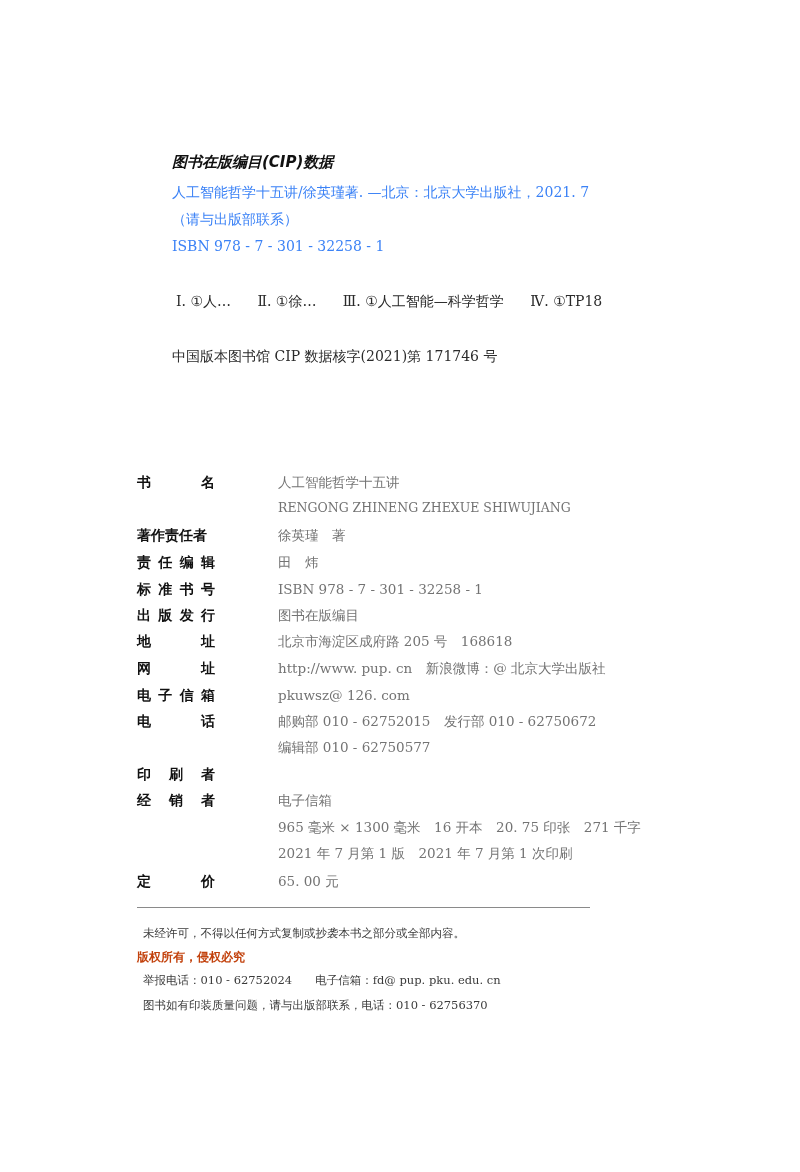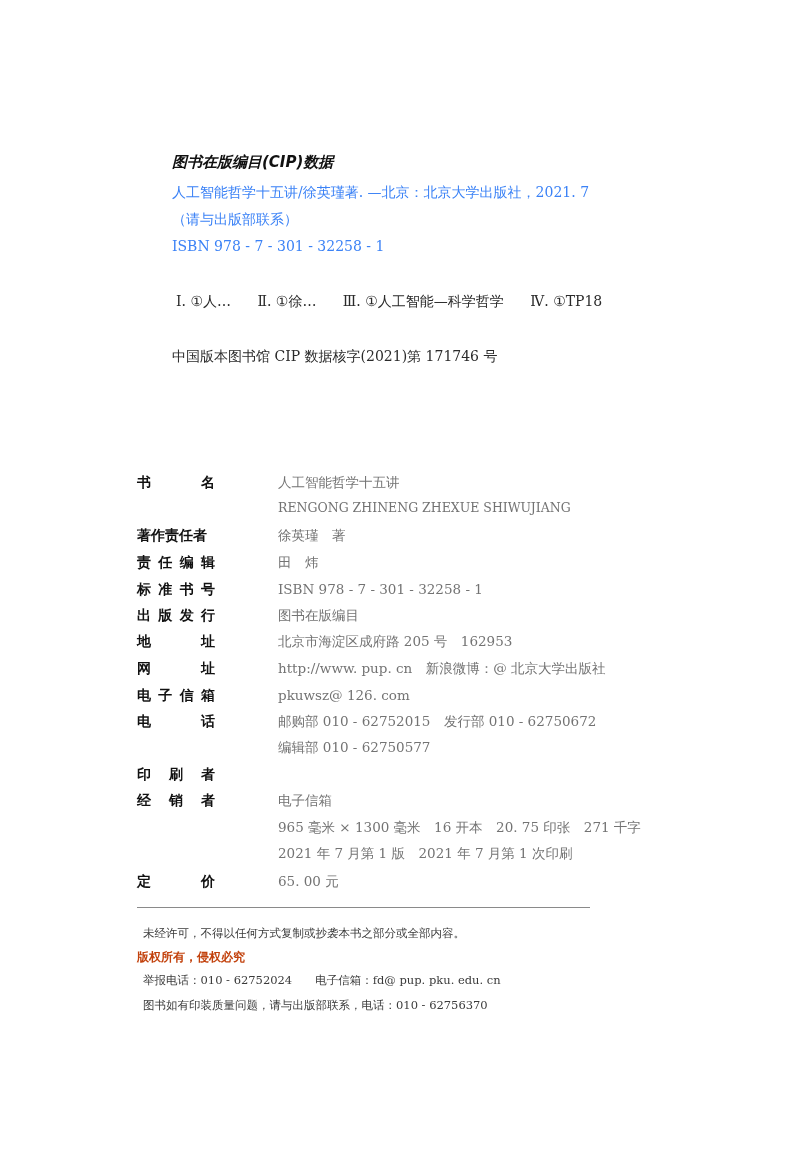--- a/index.html
+++ b/index.html
@@ -97,21 +97,21 @@
       <span>行</span>
   </div>
   <div class="value" style="top:4px">图书在版编目</div>
 </div>
 
 <div class="row" style="top:629px">
   <div class="label">
     <span>地</span>
       <span>址</span>
   </div>
-  <div class="value" style="top:4px">北京市海淀区成府路 205 号　162953</div>
+  <div class="value" style="top:4px">北京市海淀区成府路 205 号　168618</div>
 </div>
 
 <div class="row" style="top:656px">
   <div class="label">
     <span>网</span>
       <span>址</span>
   </div>
   <div class="value" style="top:4px">http://www. pup. cn　新浪微博：@ 北京大学出版社</div>
 </div>
 

